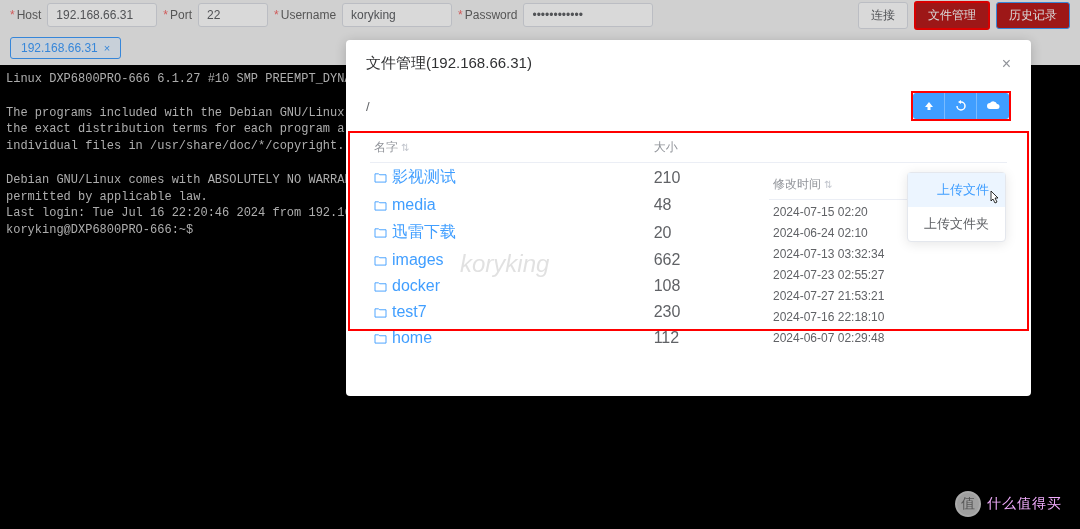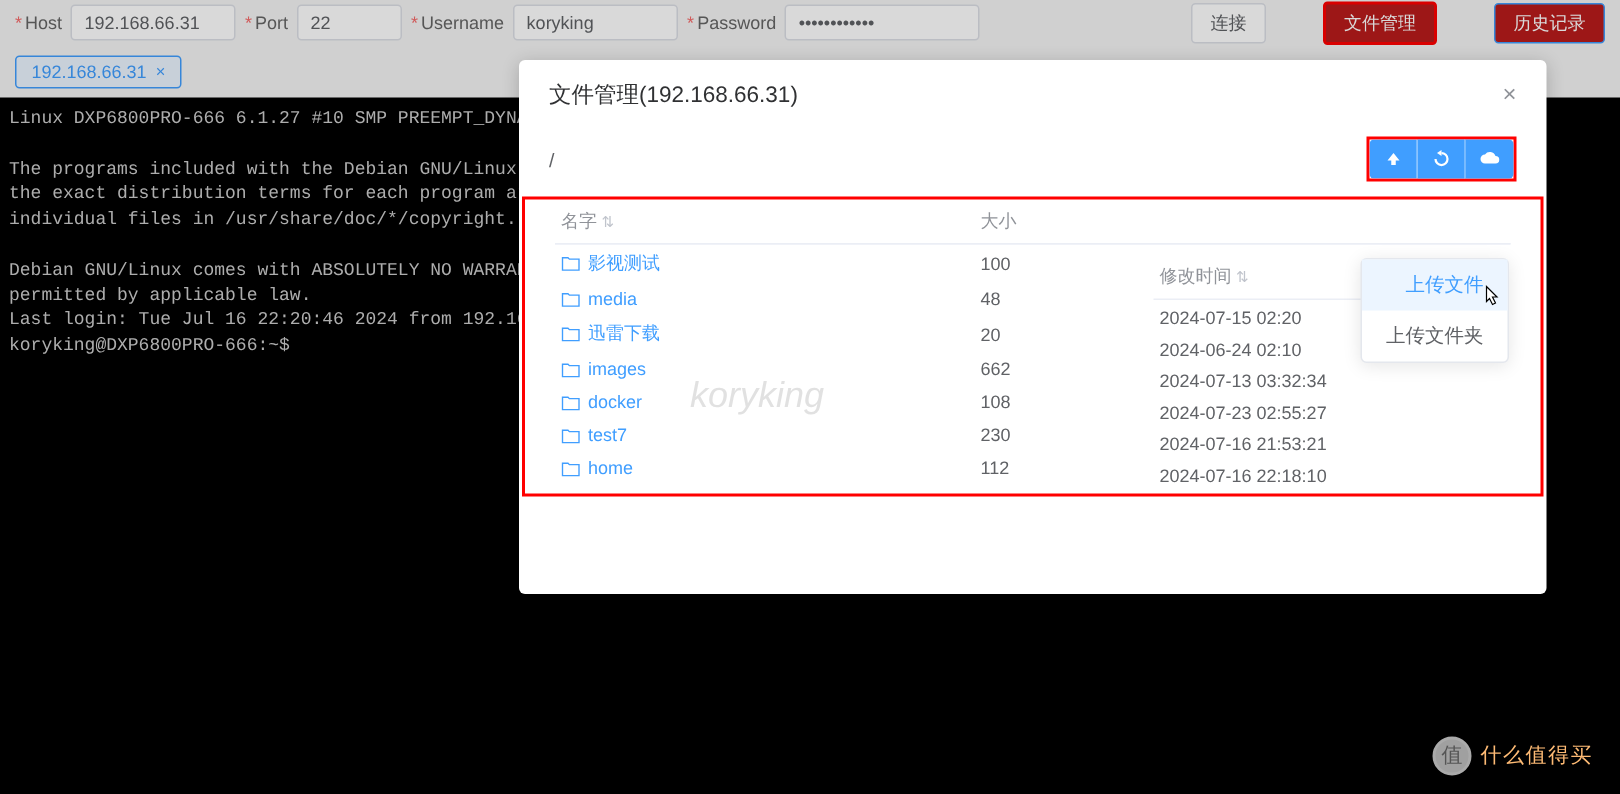--- a/index.html
+++ b/index.html
@@ -2,21 +2,21 @@
 <html><head>
   <meta charset="utf-8">
   <style>
     * { margin: 0; padding: 0; box-sizing: border-box; }
     body { font-family: "Microsoft YaHei", Arial, sans-serif; font-size: 13px; background: #000; width: 1080px; height: 529px; overflow: hidden; position: relative; }
     
     .top-bar { position: absolute; top: 0; left: 0; right: 0; height: 30px; background: #f5f5f5; display: flex; align-items: center; padding: 0 10px; gap: 6px; z-index: 1; }
     .top-bar .label { color: #666; font-size: 12px; }
     .top-bar .req { color: #f56c6c; margin-right: 2px; }
     .top-bar input { border: 1px solid #dcdfe6; border-radius: 3px; padding: 3px 8px; font-size: 12px; height: 24px; background: #fff; color: #606266; }
-    .btn { padding: 4px 12px; border: 1px solid #dcdfe6; border-radius: 3px; font-size: 12px; cursor: pointer; background: #fff; color: #606266; margin-left: 32px; }
+    .btn { padding: 4px 12px; border: 1px solid #dcdfe6; border-radius: 3px; font-size: 12px; cursor: pointer; background: #fff; color: #606266; }
     .btn-primary { background: #b91c1c; border-color: #409eff; color: #fff; }
     .highlight-red { border: 2px solid #ff0000; }
     
     .tab-bar { position: absolute; top: 30px; left: 0; right: 0; height: 35px; background: #f5f5f5; padding: 5px 10px; display: flex; align-items: center; z-index: 1; }
     .tab { border: 1px solid #409eff; border-radius: 3px; padding: 3px 10px; font-size: 12px; color: #409eff; background: #ecf5ff; display: flex; align-items: center; gap: 6px; }
     .tab .close { color: #409eff; font-size: 11px; }
     
     .terminal { position: absolute; top: 65px; left: 0; right: 0; bottom: 0; background: #000; color: #ccc; font-family: "Courier New", monospace; font-size: 12px; padding: 6px; white-space: pre; line-height: 1.4; z-index: 0; }
     
     .modal-overlay { position: absolute; top: 0; left: 0; right: 0; bottom: 0; background: rgba(0,0,0,0.15); z-index: 10; }
@@ -35,36 +35,36 @@
     
     .dropdown { position: absolute; top: 132px; right: 25px; background: #fff; border: 1px solid #e4e7ed; border-radius: 4px; box-shadow: 0 2px 12px rgba(0,0,0,0.1); z-index: 20; min-width: 80px; text-align: right; }
     .dropdown-item { padding: 8px 16px; font-size: 13px; color: #606266; cursor: pointer; white-space: nowrap; }
     .dropdown-item.active { background: #ecf5ff; color: #409eff; }
     
     .cursor-icon { position: absolute; top: 150px; right: 30px; z-index: 25; font-size: 14px; }
     
     .table-wrap { padding: 0 20px; border: 2px solid #ff0000; margin: 0 2px; height: 200px; }
     .table { width: 100%; border-collapse: collapse; }
     .table th { text-align: left; font-size: 12px; color: #909399; font-weight: normal; padding: 6px 4px; border-bottom: 1px solid #ebeef5; }
-    .table td { padding: 4px; font-size: 12px; color: #606266; }
+    .table td { padding: 4px; font-size: 16px; color: #606266; }
     .folder-cell { color: #409eff; display: flex; align-items: center; gap: 5px; }
     .folder-icon { width: 13px; height: 11px; display: inline-block; }
     .sort-icon { color: #c0c4cc; font-size: 10px; margin-left: 3px; }
     .col-name { width: 180px; }
     .col-size { width: 230px; }
     
     .time-col-outer { position: absolute; top: 130px; right: 42px; width: 220px; }
     .time-header { font-size: 12px; color: #909399; padding: 6px 4px; border-bottom: 1px solid #ebeef5; }
     .time-row { padding: 4px; font-size: 12px; color: #606266; height: 21px; line-height: 17px; }
     
     .watermark { position: absolute; top: 250px; left: 460px; font-size: 24px; color: rgba(180,180,180,0.4); font-style: italic; z-index: 12; pointer-events: none; }
     
     .badge-logo { position: absolute; bottom: 12px; right: 18px; display: flex; align-items: center; gap: 6px; z-index: 30; }
     .badge-circle { width: 26px; height: 26px; border-radius: 50%; background: rgba(200,200,200,0.8); display: flex; align-items: center; justify-content: center; font-size: 14px; color: #555; border: 2px solid #aaa; }
-    .badge-text { font-size: 14px; color: #fdba74; letter-spacing: 1px; }
+    .badge-text { font-size: 14px; color: #f0abfc; letter-spacing: 1px; }
     
     svg { display: inline-block; }
   </style>
 </head>
 <body>
 
 <div class="top-bar">
   <span class="label"><span class="req">*</span><span>Host</span></span>
   <input type="text" style="width: 110px;" value="192.168.66.31">
   <span class="label"><span class="req">*</span><span>Port</span></span>
@@ -138,21 +138,21 @@
       <tbody id="file-rows">
           <tr>
             <td>
               <span class="folder-cell">
                 <svg class="folder-icon" viewBox="0 0 14 12">
                   <path d="M1 2 L5 2 L6 3 L13 3 L13 11 L1 11 Z" fill="none" stroke="#409eff" stroke-width="1"></path>
                 </svg>
                 <span>影视测试</span>
               </span>
             </td>
-            <td>100</td>
+            <td>210</td>
           </tr>
           <tr>
             <td>
               <span class="folder-cell">
                 <svg class="folder-icon" viewBox="0 0 14 12">
                   <path d="M1 2 L5 2 L6 3 L13 3 L13 11 L1 11 Z" fill="none" stroke="#409eff" stroke-width="1"></path>
                 </svg>
                 <span>media</span>
               </span>
             </td>
@@ -217,22 +217,23 @@
     </table>
   </div>
 
   <div class="time-col-outer">
     <div class="time-header"><span>修改时间</span><span class="sort-icon">⇅</span></div>
     <div id="time-rows">
         <div class="time-row">2024-07-15 02:20</div>
         <div class="time-row">2024-06-24 02:10</div>
         <div class="time-row">2024-07-13 03:32:34</div>
         <div class="time-row">2024-07-23 02:55:27</div>
-        <div class="time-row">2024-07-16 21:53:21</div>
+        <div class="time-row">2024-07-27 21:53:21</div>
         <div class="time-row">2024-07-16 22:18:10</div>
+        <div class="time-row">2024-06-07 02:29:48</div>
       </div>
   </div>
 
   <div class="dropdown">
     <div class="dropdown-item active">上传文件</div>
     <div class="dropdown-item">上传文件夹</div>
   </div>
 
   <span class="cursor-icon">
     <svg width="14" height="16" viewBox="0 0 14 16">

